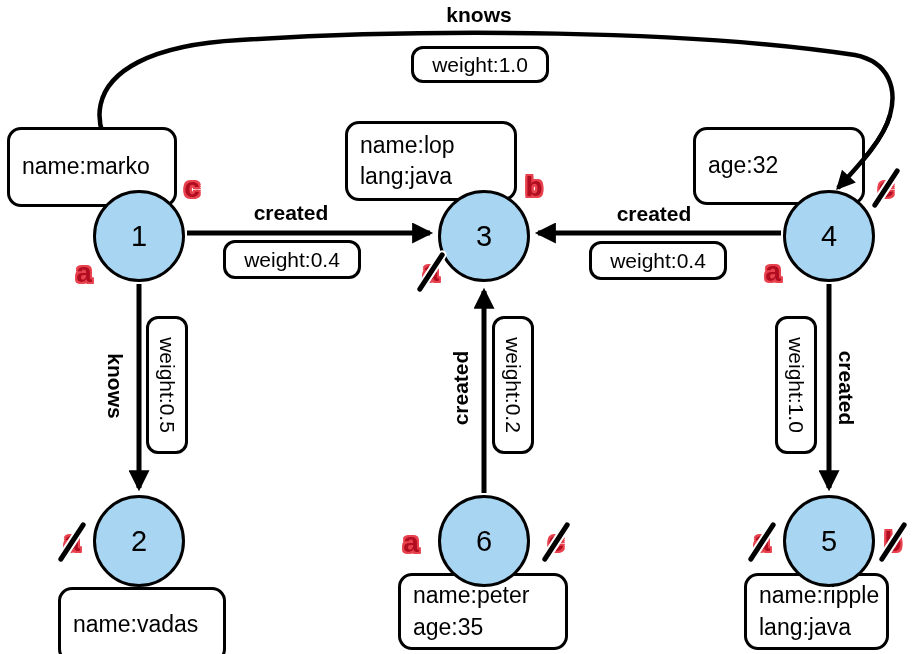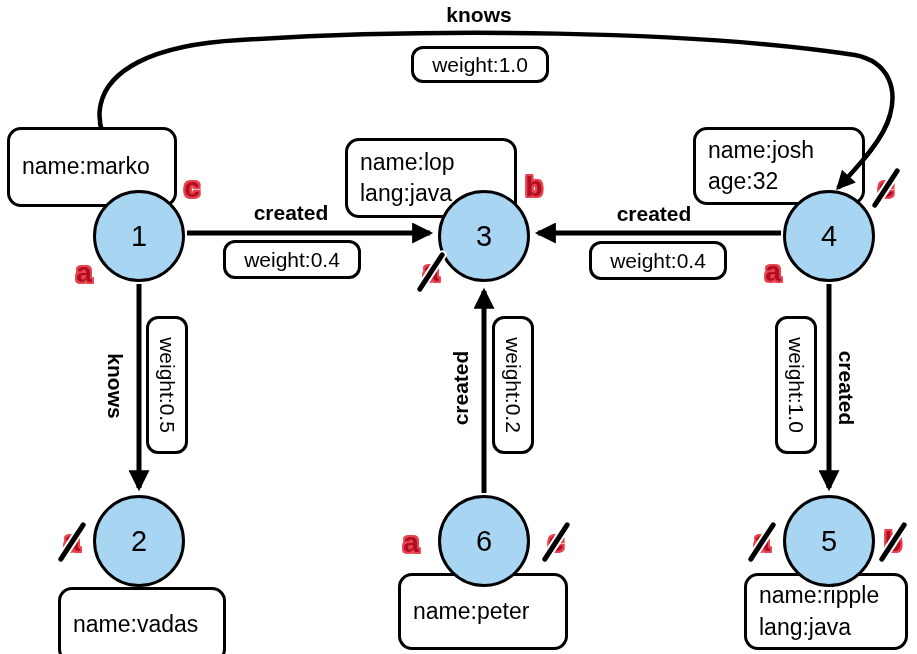--- a/index.html
+++ b/index.html
@@ -47,35 +47,35 @@
     <line x1="781" y1="233" x2="538" y2="233" stroke="#000" stroke-width="5" marker-end="url(#arr)"></line>
     <line x1="139" y1="284" x2="139" y2="488" stroke="#000" stroke-width="5" marker-end="url(#arr)"></line>
     <line x1="484" y1="493" x2="484" y2="291" stroke="#000" stroke-width="5" marker-end="url(#arr)"></line>
     <line x1="829" y1="284" x2="829" y2="488" stroke="#000" stroke-width="5" marker-end="url(#arr)"></line>
     <path d="M 160 196 C 80 150, 55 50, 240 40 C 430 28, 690 30, 855 55 C 890 62, 897 90, 890 115 C 884 138, 862 162, 838 188" fill="none" stroke="#000" stroke-width="4.5"></path>
   </svg>
 
   <div class="propbox" style="left:7px;top:127px;width:170px;height:80px">
     <span>name:marko</span>
   </div>
-  <div class="propbox" style="left:345px;top:138px;width:172px;height:80px">
+  <div class="propbox" style="left:345px;top:121px;width:172px;height:80px">
     <span>name:lop</span>
     <span>lang:java</span>
   </div>
   <div class="propbox" style="left:693px;top:127px;width:172px;height:78px">
-    <span>name:josh</span>
     <span>age:32</span>
   </div>
   <div class="propbox" style="left:58px;top:587px;width:168px;height:76px">
     <span>name:vadas</span>
   </div>
   <div class="propbox" style="left:398px;top:573px;width:170px;height:77px">
     <span>name:peter</span>
+    <span>age:35</span>
   </div>
-  <div class="propbox" style="left:744px;top:573px;width:164px;height:77px">
+  <div class="propbox" style="left:744px;top:573px;width:145px;height:77px">
     <span>name:ripple</span>
     <span>lang:java</span>
   </div>
 
   <svg class="layer-top" width="917" height="654">
     <defs>
       <marker id="arr2" viewBox="0 0 10 10" refX="8.5" refY="5" markerWidth="5" markerHeight="4.2" orient="auto" markerUnits="strokeWidth">
         <path d="M0,0 L10,5 L0,10 z" fill="#000"></path>
       </marker>
     </defs>

